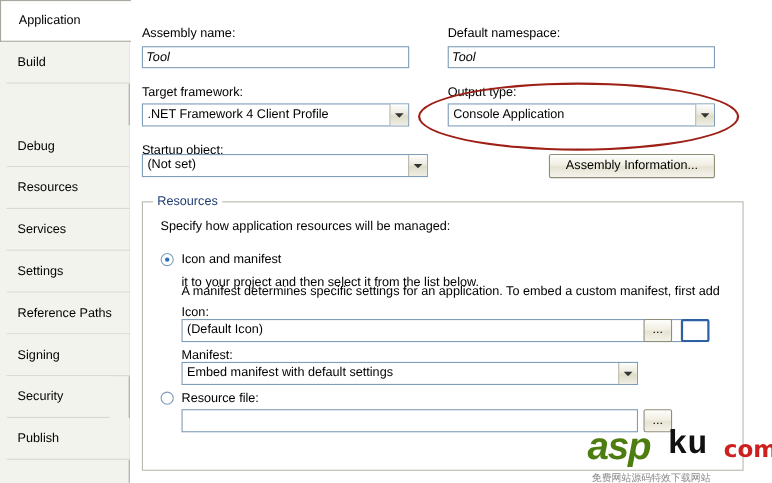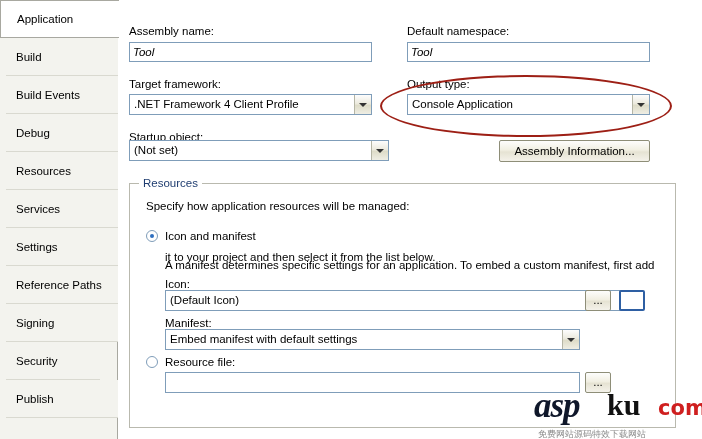--- a/index.html
+++ b/index.html
@@ -237,32 +237,32 @@
     position: absolute;
     left: 534px;
     top: 386px;
     width: 168px;
     height: 53px;
   }
   #watermark-asp {
     position: absolute;
     left: 0;
     top: 0;
-    font-family: Liberation Serif, serif;
+    font-family: Liberation Sans, sans-serif;
     font-weight: bold;
     font-style: italic;
     font-size: 35px;
-    color: #0f172a;
+    color: #4d7c0f;
     letter-spacing: -1px;
   }
   #watermark-ku {
     position: absolute;
     left: 73px;
     top: 2px;
-    font-family: Liberation Serif, serif;
+    font-family: Liberation Mono, monospace;
     font-weight: bold;
     font-size: 30px;
     color: #111111;
   }
   #watermark-com {
     position: absolute;
     left: 124px;
     top: 10px;
     font-family: "DejaVu Sans", sans-serif;
     font-weight: bold;
@@ -285,24 +285,20 @@
 
   <div id="sidebar">
     <div class="tab selected" style="top:0;">
       <span>Application</span>
       
     </div>
     <div class="tab" style="position:absolute; top:38px; width:118px;">
       <span>Build</span>
       <span class="tab-sep"></span>
     </div>
-    <div class="tab" style="position:absolute; top:76px; width:118px;">
-      <span>Build Events</span>
-      <span class="tab-sep"></span>
-    </div>
     <div class="tab" style="position:absolute; top:114px; width:118px;">
       <span>Debug</span>
       <span class="tab-sep"></span>
     </div>
     <div class="tab" style="position:absolute; top:152px; width:118px;">
       <span>Resources</span>
       <span class="tab-sep"></span>
     </div>
     <div class="tab" style="position:absolute; top:190px; width:118px;">
       <span>Services</span>

